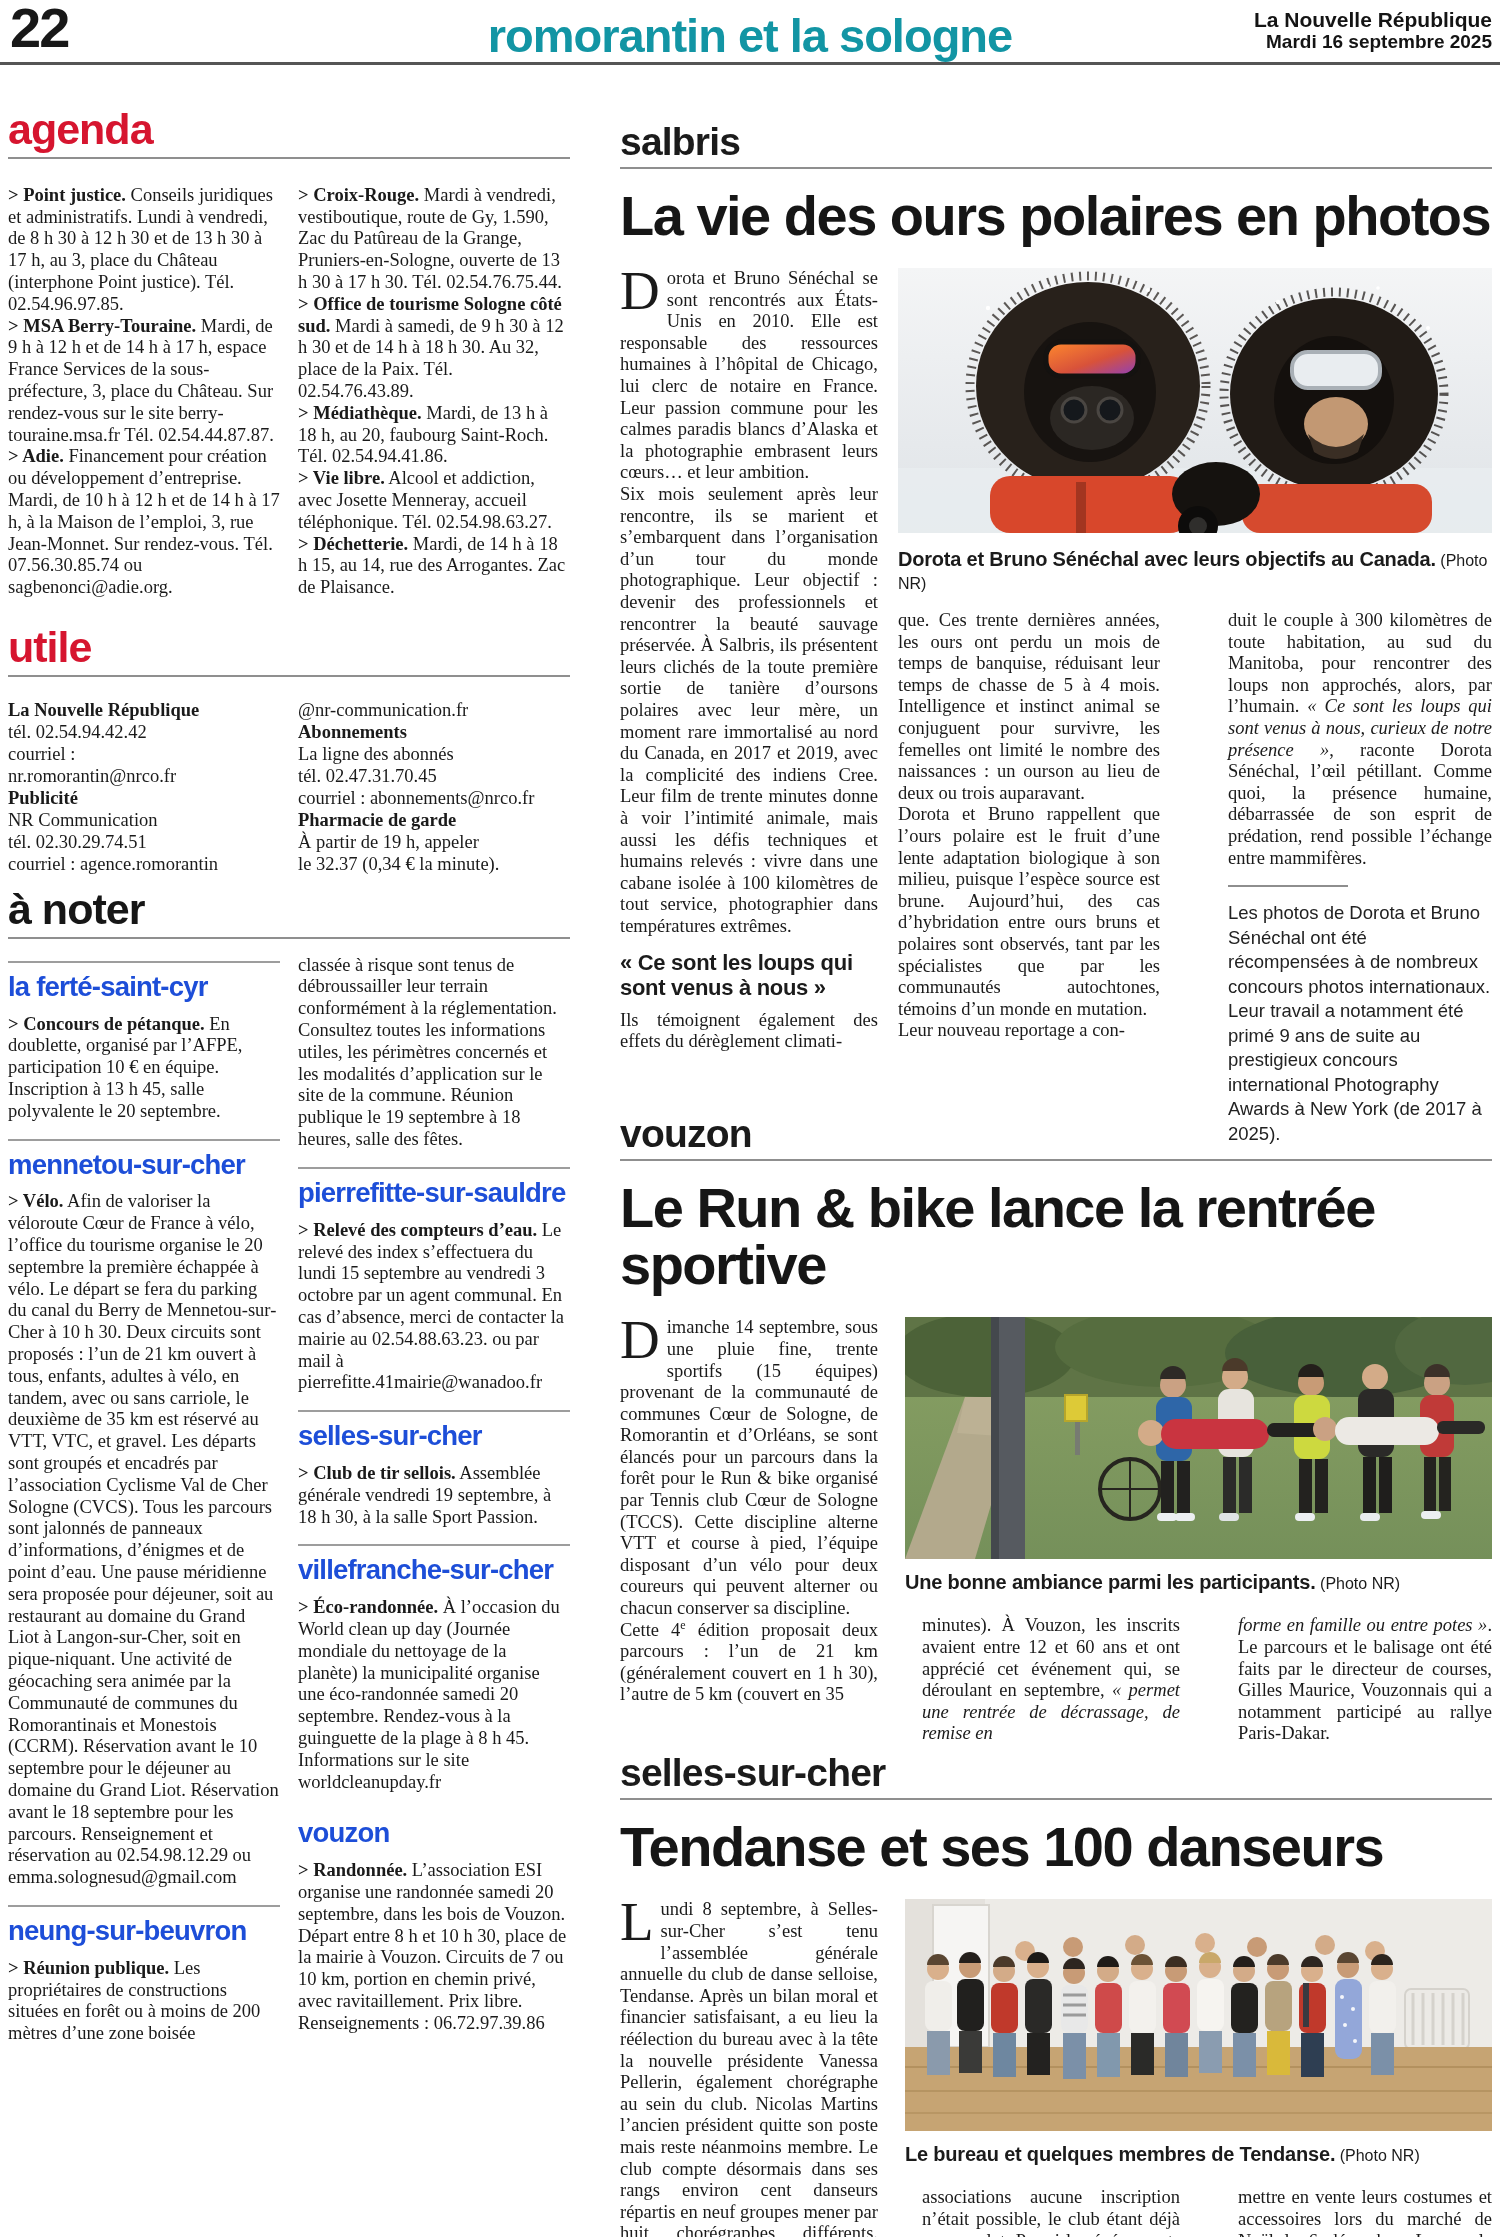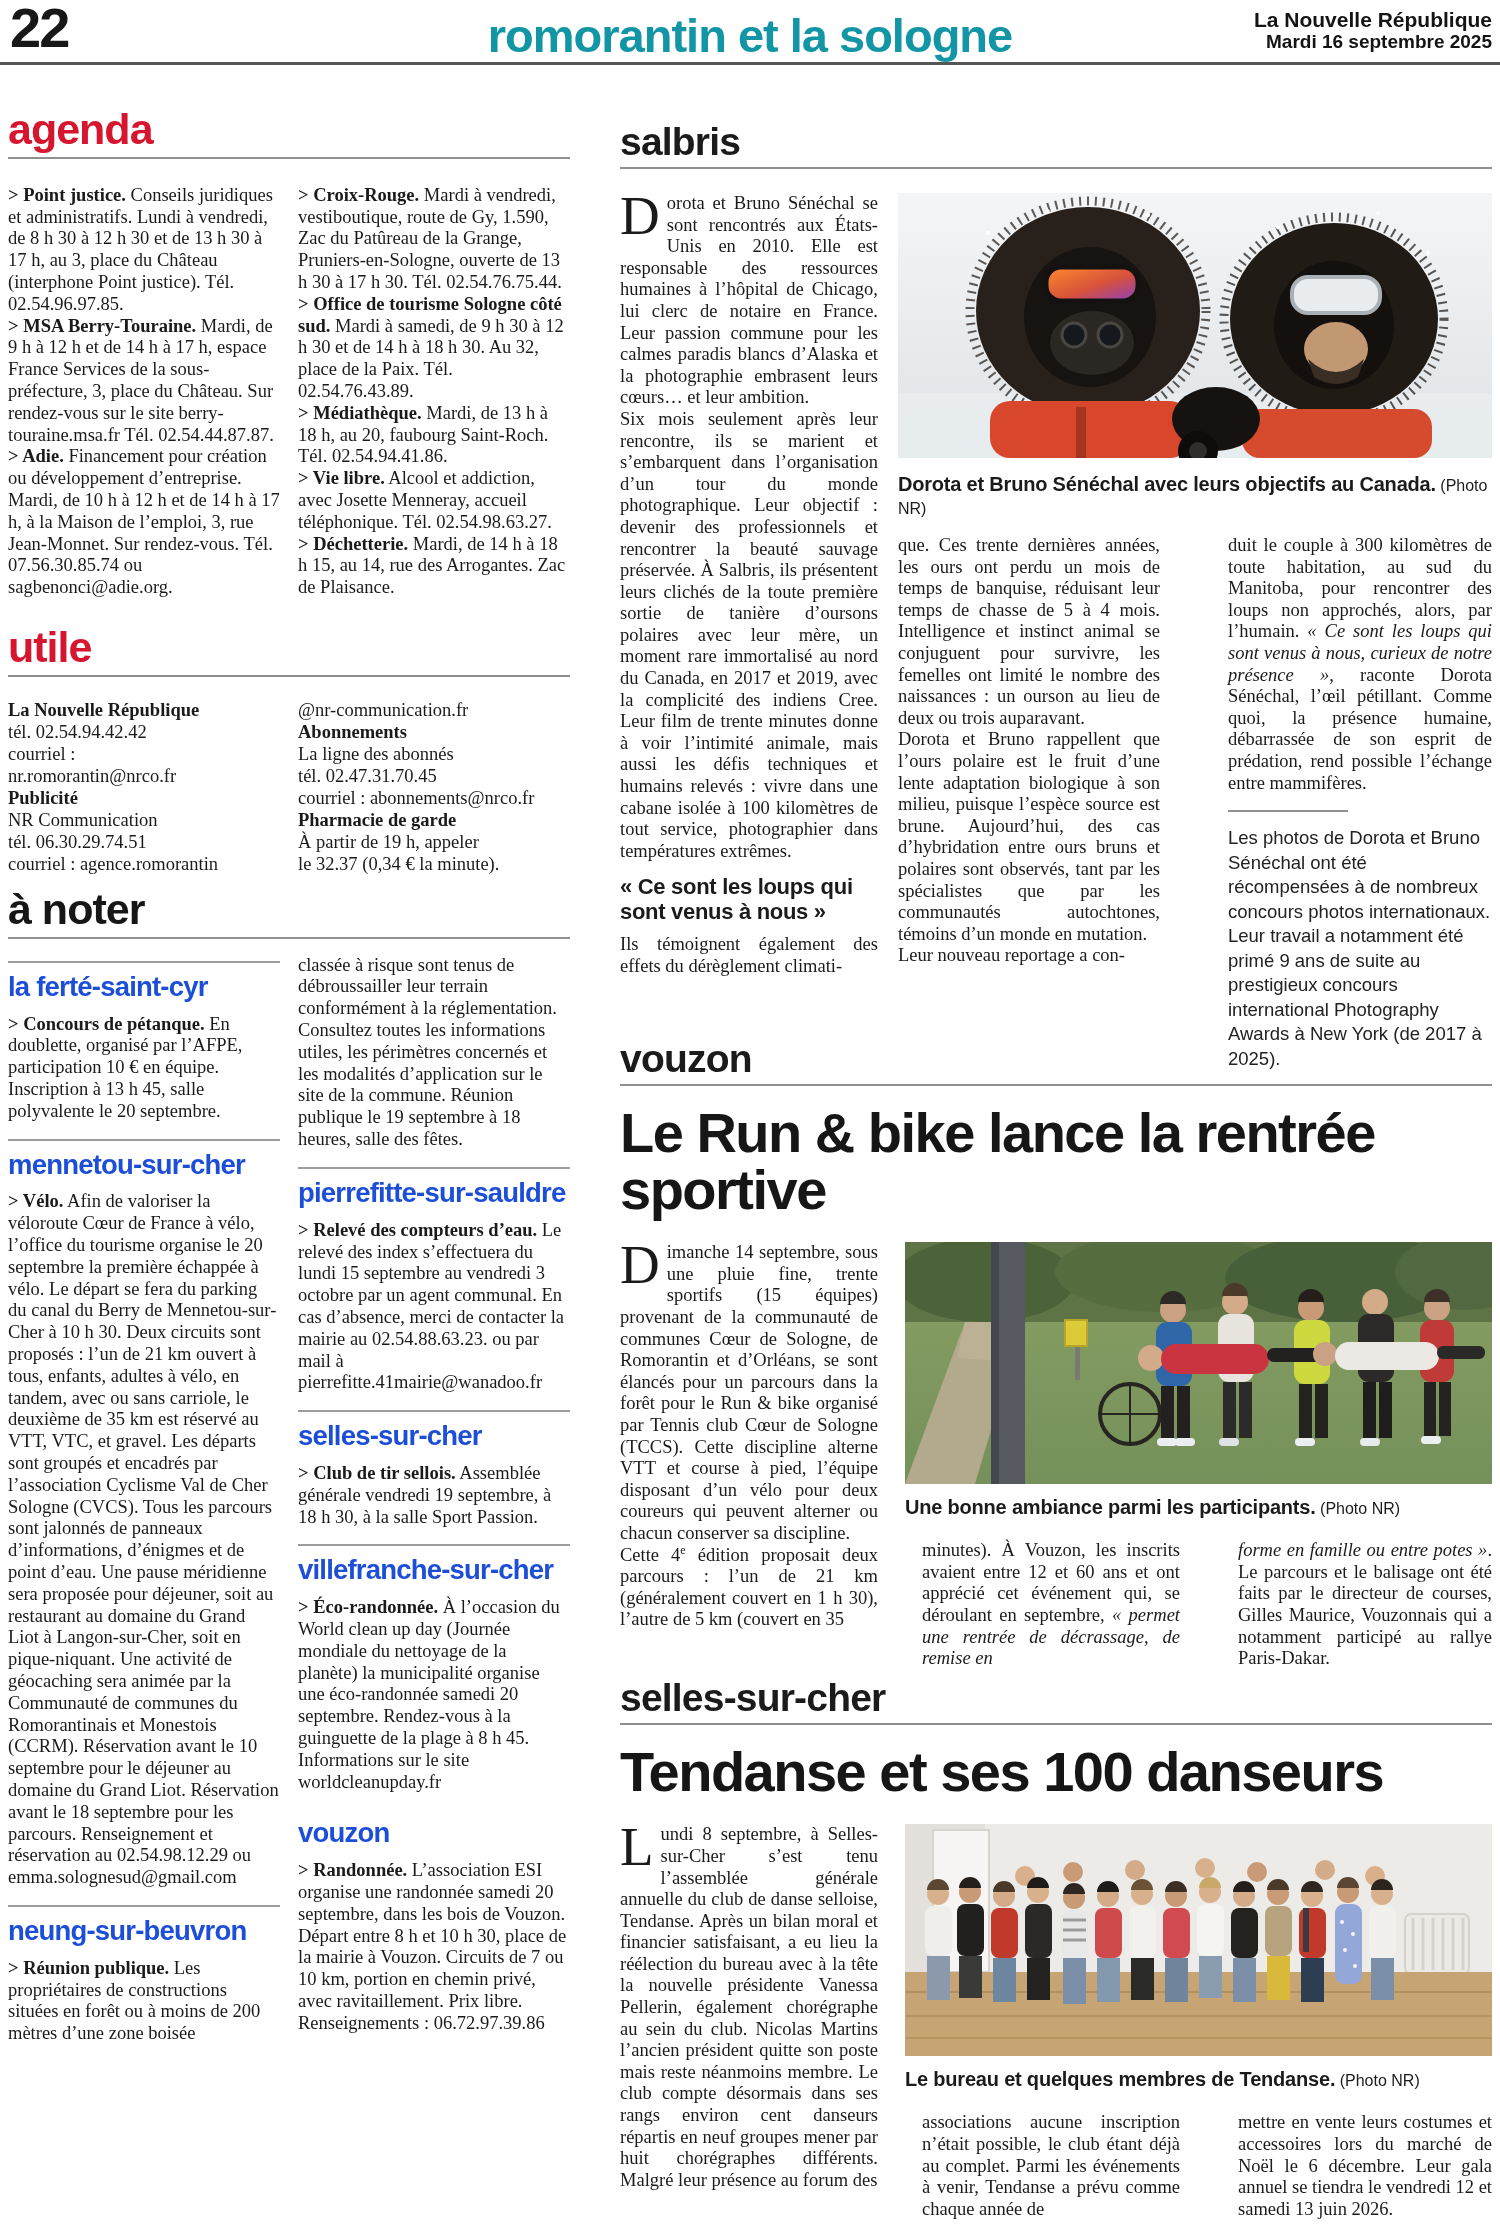--- a/index.html
+++ b/index.html
@@ -97,21 +97,21 @@
       <h2 class="rail-title red">utile</h2>
       <hr class="rail-rule">
       <div class="rail-cols" style="margin-top:22px;">
         <div class="rail-col">
           <p class="uline"><b>La Nouvelle République</b></p>
           <p class="uline">tél. 02.54.94.42.42</p>
           <p class="uline">courriel :</p>
           <p class="uline">nr.romorantin@nrco.fr</p>
           <p class="uline"><b>Publicité</b></p>
           <p class="uline">NR Communication</p>
-          <p class="uline">tél. 06.30.29.74.51</p>
+          <p class="uline">tél. 02.30.29.74.51</p>
           <p class="uline">courriel : agence.romorantin</p>
         </div>
         <div class="rail-col">
           <p class="uline">@nr-communication.fr</p>
           <p class="uline"><b>Abonnements</b></p>
           <p class="uline">La ligne des abonnés</p>
           <p class="uline">tél. 02.47.31.70.45</p>
           <p class="uline">courriel : abonnements@nrco.fr</p>
           <p class="uline"><b>Pharmacie de garde</b></p>
           <p class="uline">À partir de 19 h, appeler</p>
@@ -165,20 +165,21 @@
         </div>
       </div>
     </section>
   </aside>
 
   <main class="main">
 
     <article>
       <h3 class="art-label">salbris</h3>
       <hr class="art-rule">
+      <h1 class="headline">La vie des ours polaires en photos</h1>
       <div class="art-body" style="height:840px;">
         <div class="acol colA">
           <p><span class="dropcap">D</span><span>orota et Bruno Sénéchal se sont rencontrés aux États-Unis en 2010. Elle est responsable des ressources humaines à l’hôpital de Chicago, lui clerc de notaire en France. Leur passion commune pour les calmes paradis blancs d’Alaska et la photographie embrasent leurs cœurs… et leur ambition.</span></p>
           <p>Six mois seulement après leur rencontre, ils se marient et s’embarquent dans l’organisation d’un tour du monde photographique. Leur objectif : devenir des professionnels et rencontrer la beauté sauvage préservée. À Salbris, ils présentent leurs clichés de la toute première sortie de tanière d’oursons polaires avec leur mère, un moment rare immortalisé au nord du Canada, en 2017 et 2019, avec la complicité des indiens Cree. Leur film de trente minutes donne à voir l’intimité animale, mais aussi les défis techniques et humains relevés : vivre dans une cabane isolée à 100 kilomètres de tout service, photographier dans températures extrêmes.</p>
           <p class="subhead">« Ce sont les loups qui sont venus à nous »</p>
           <p>Ils témoignent également des effets du dérèglement climati-</p>
         </div>
 
         <svg class="photo ph1" width="594" height="265" viewBox="0 0 594 265">
           <defs>

